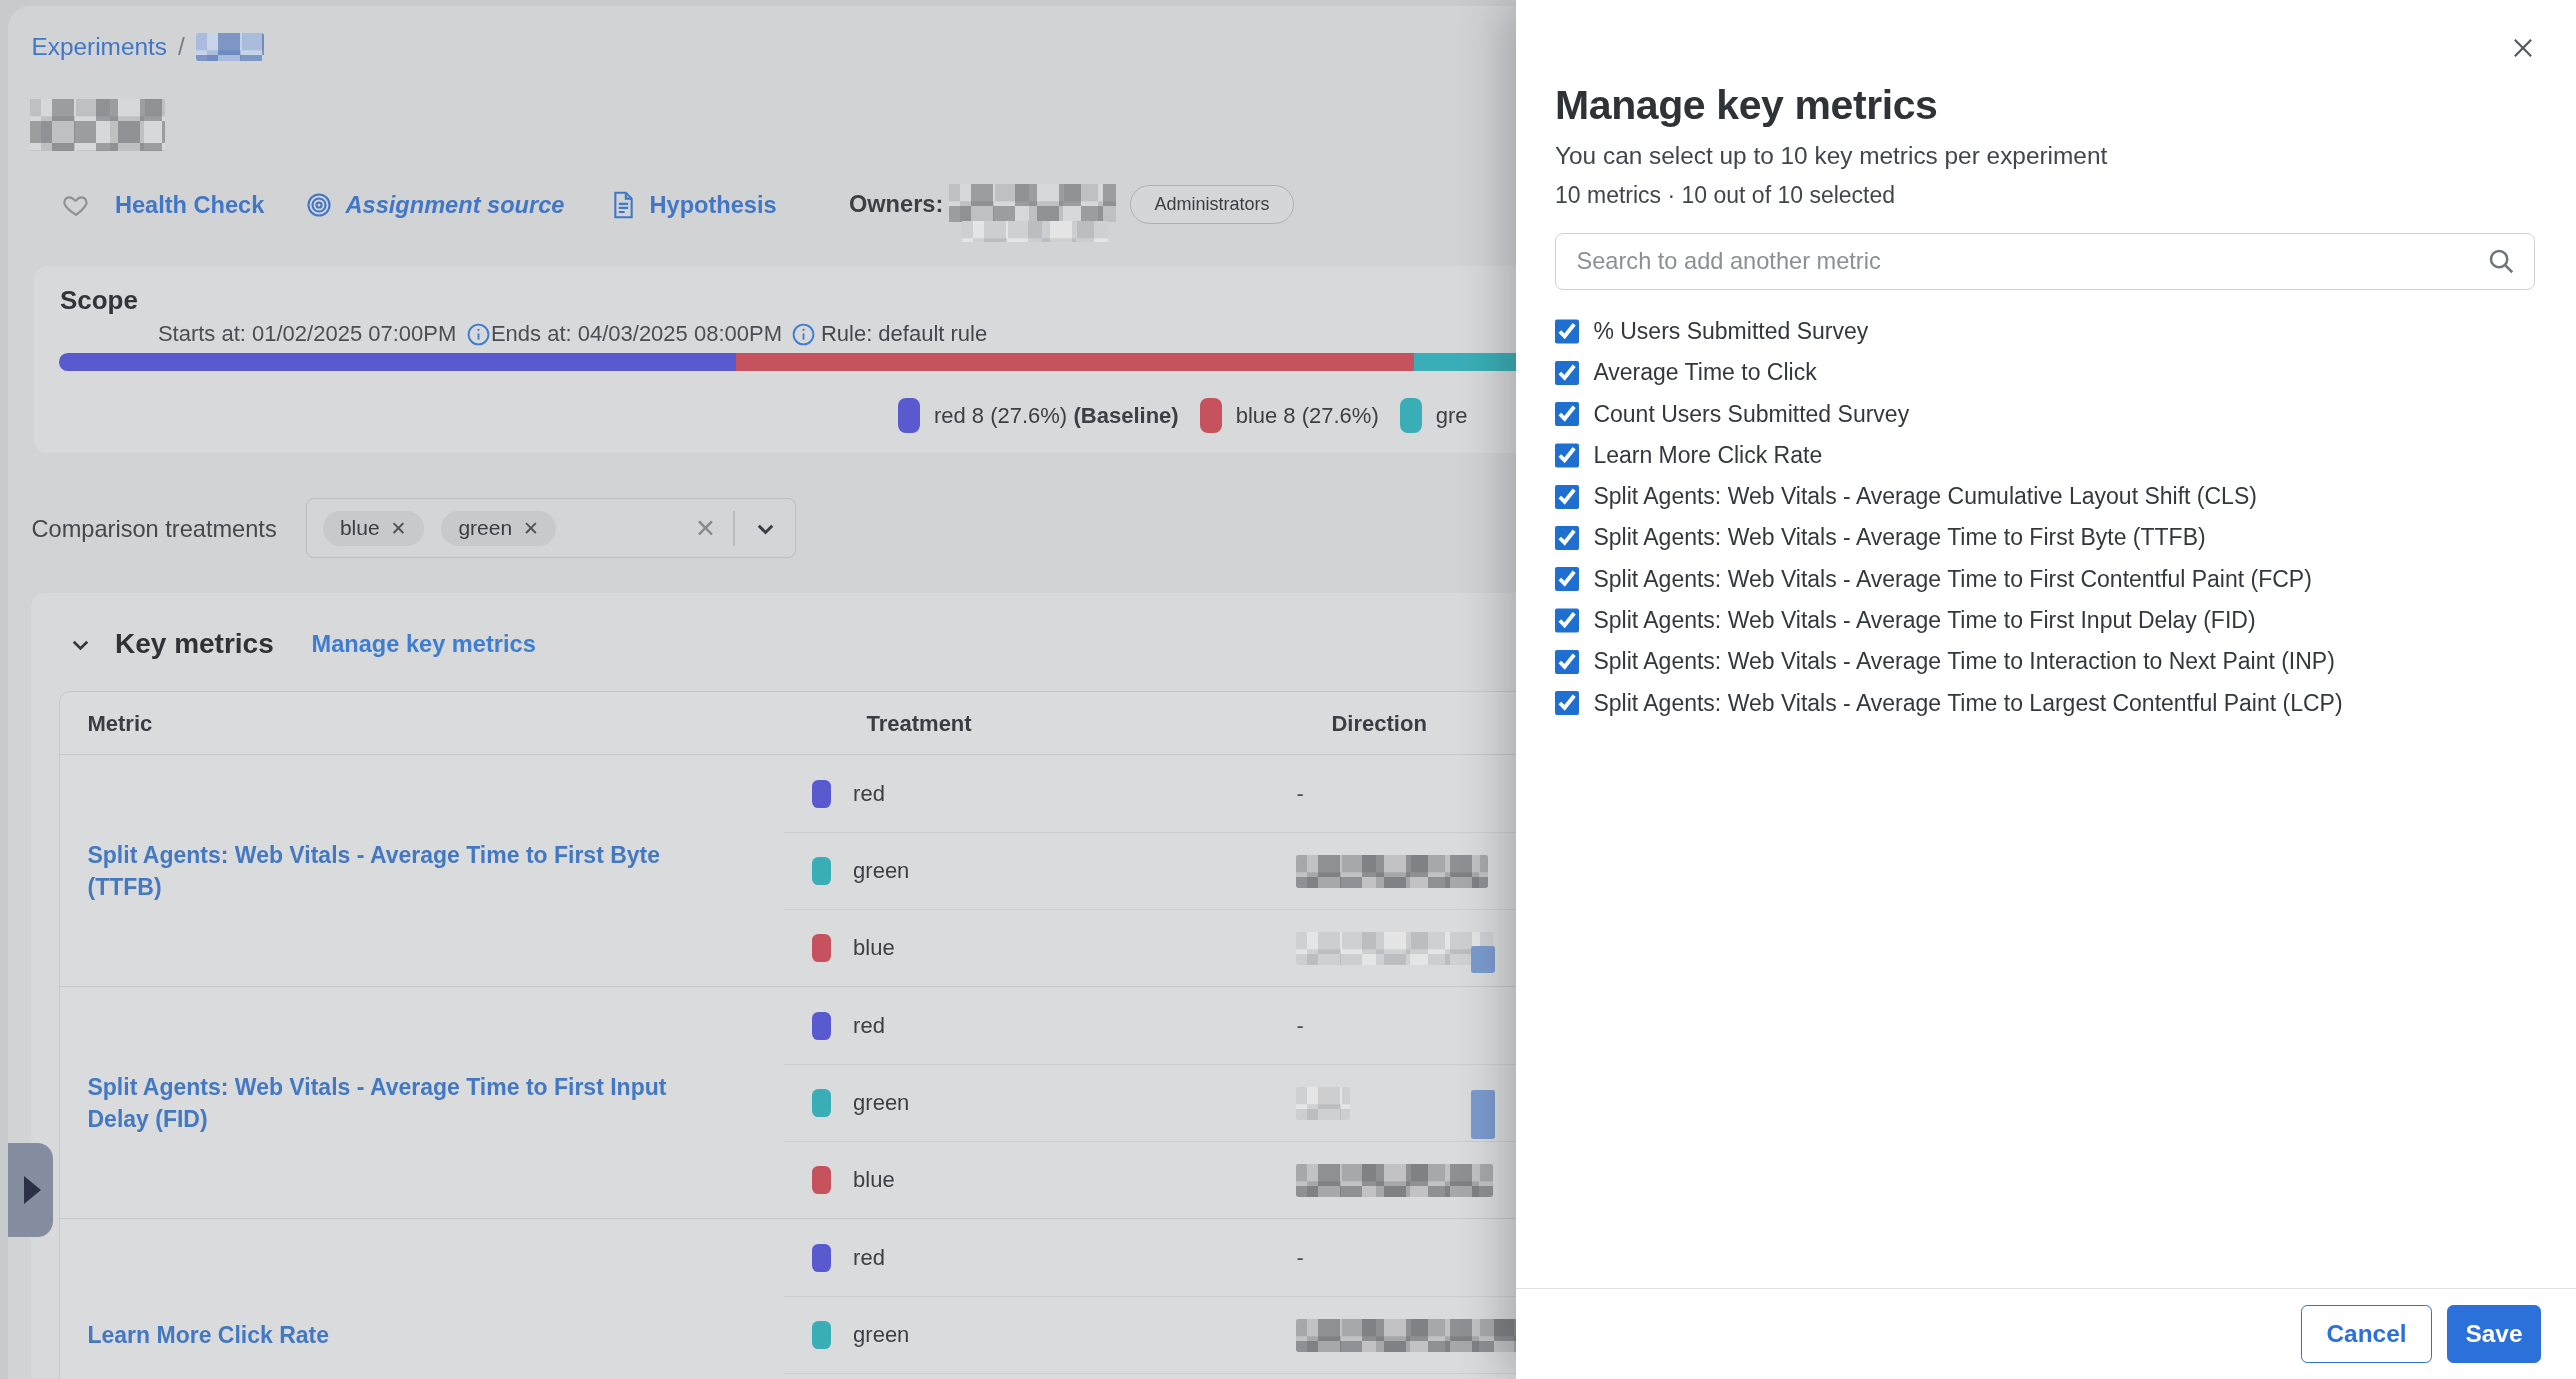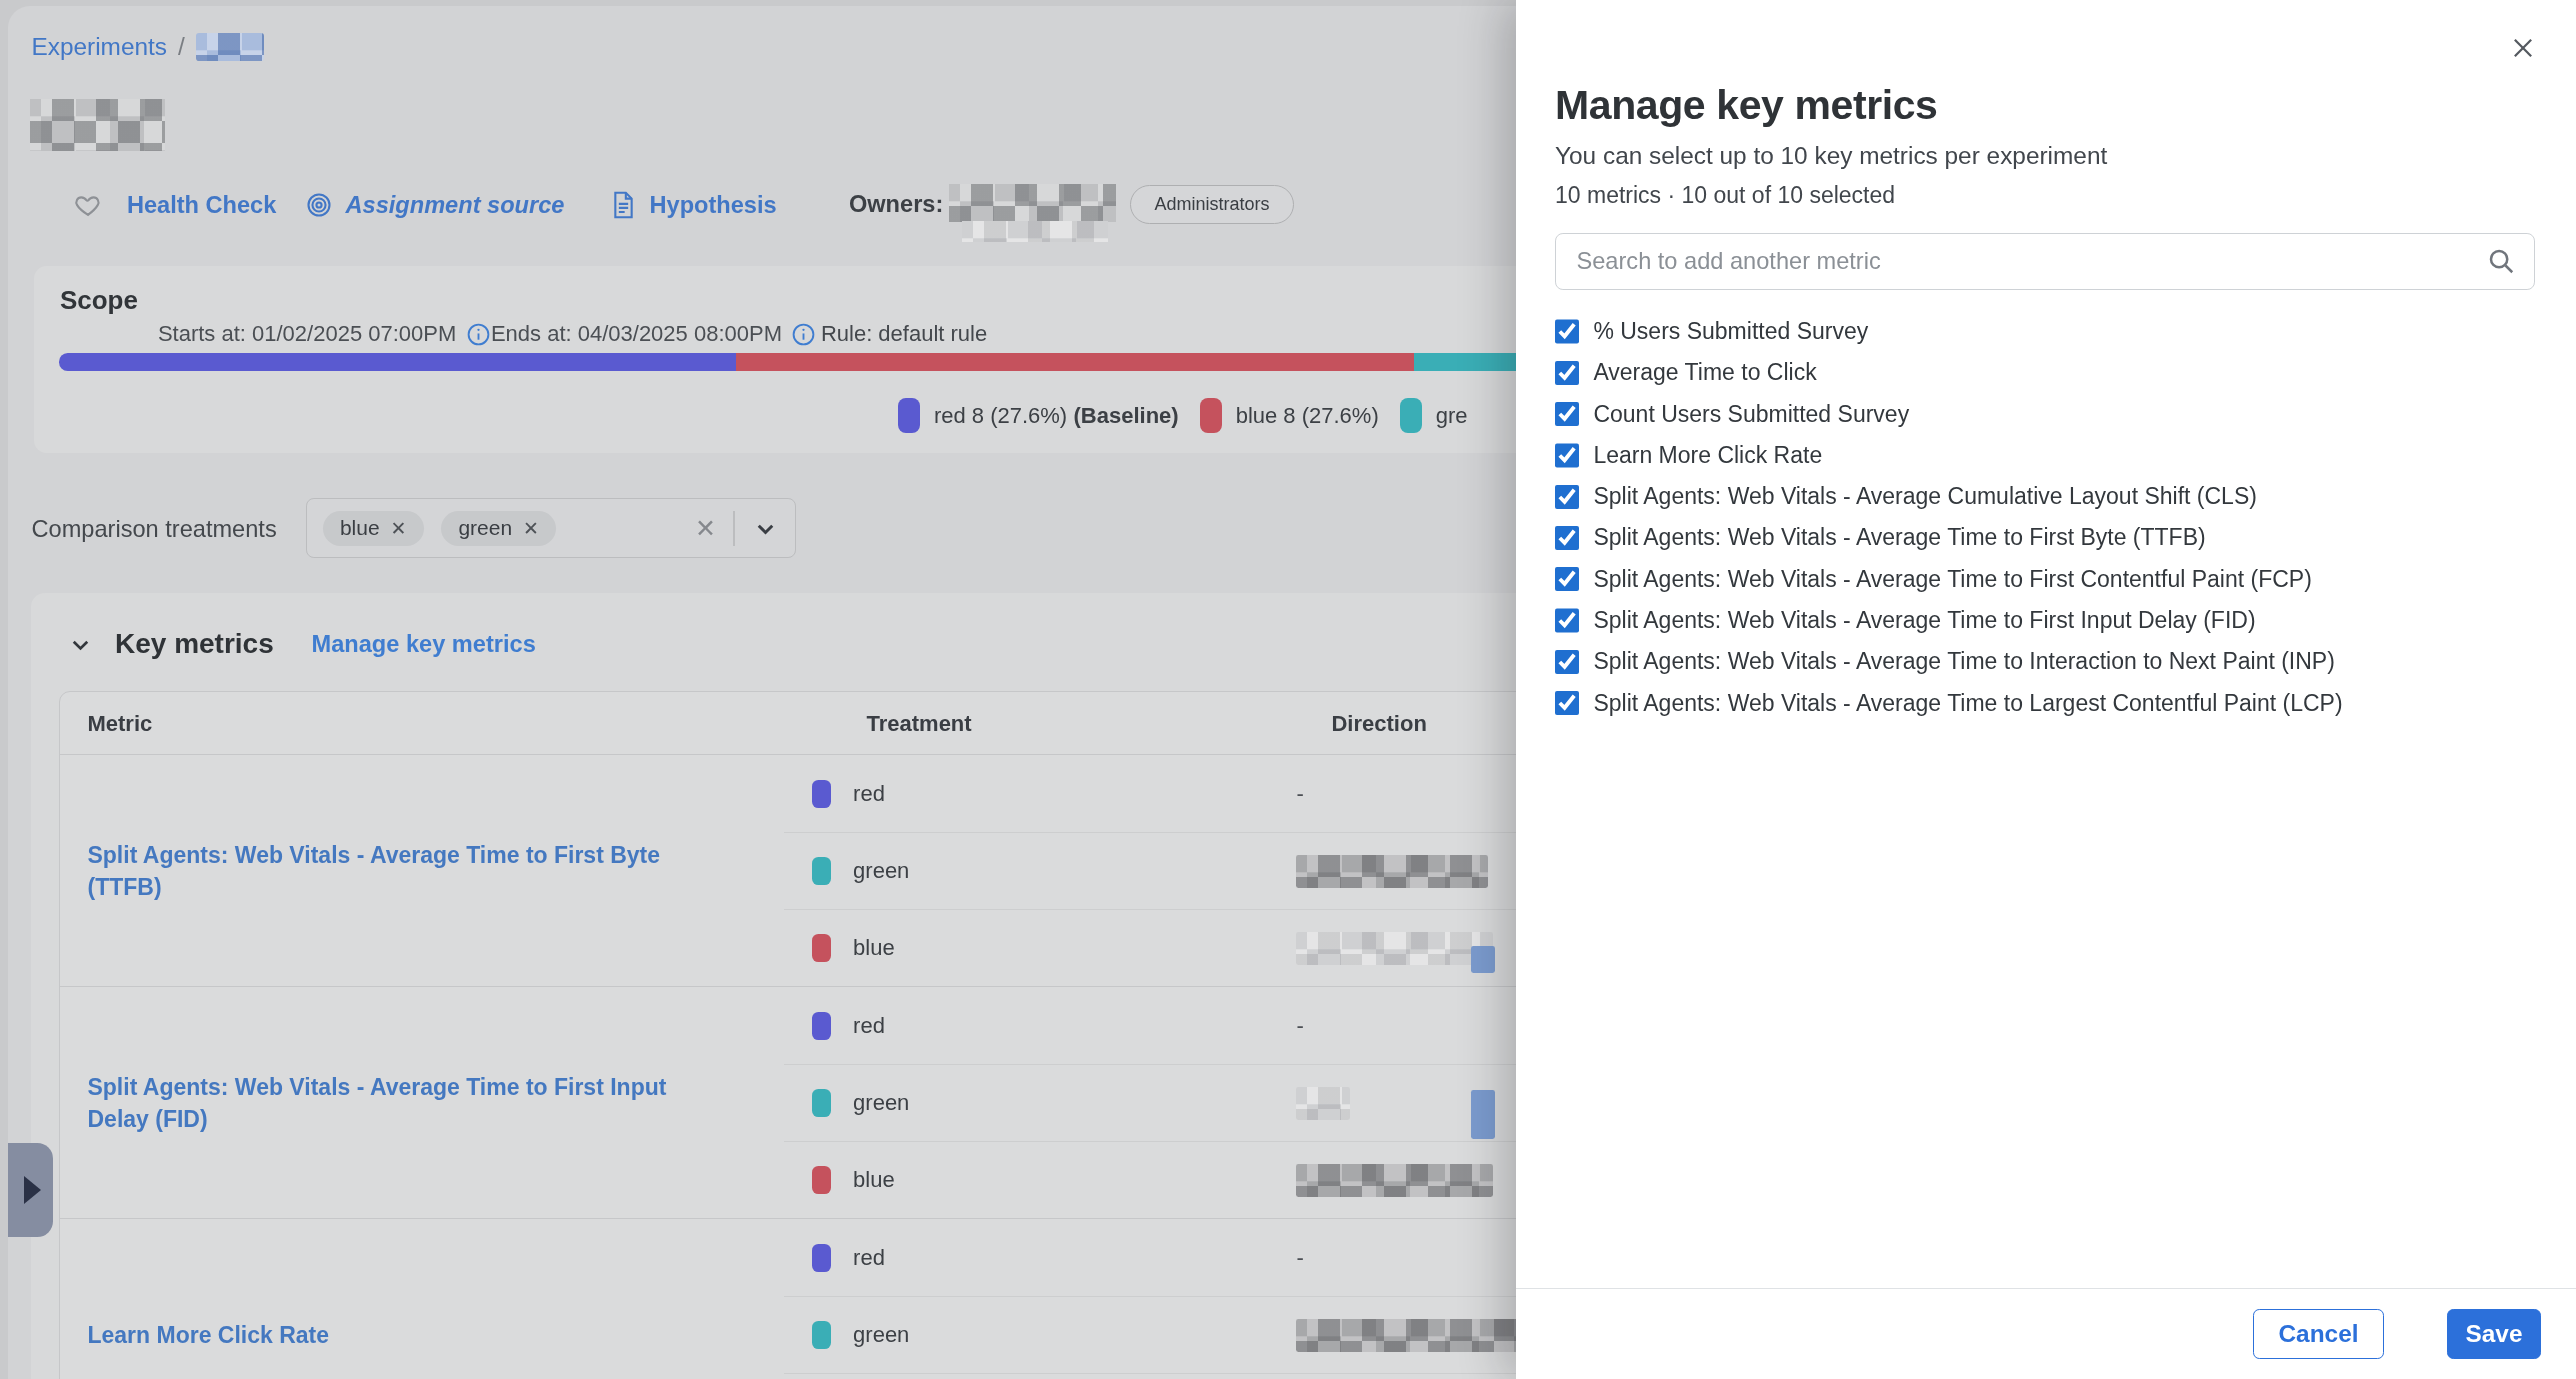--- a/index.html
+++ b/index.html
@@ -34,21 +34,21 @@
       background-image:
         repeating-conic-gradient(rgba(80,82,86,.45) 0% 25%, rgba(0,0,0,0) 0% 50%),
         repeating-conic-gradient(rgba(255,255,255,.30) 0% 25%, rgba(0,0,0,0) 0% 50%); }
 
   .crumb-redacted { width:68px; height:28px; border-radius:3.1px; }
   .title-redacted { position:absolute; left:22px; top:93px; width:135px; height:52px; }
 
   .meta-row { position:absolute; left:0; top:176px; width:1516px; height:46px; }
   .tab-link { position:absolute; display:flex; align-items:center; gap:12.6px; height:46px;
               color:#4277c6; font-size:23.6px; font-weight:600; cursor:pointer; }
-  .tab-hc { left:66px;gap:25px; } .tab-as { left:297px;font-style:italic; } .tab-hy { left:602px; }
+  .tab-hc { left:54px;gap:25px; } .tab-as { left:297px;font-style:italic; } .tab-hy { left:602px; }
   .owners-label { position:absolute; left:841px; top:8.7px; font-size:23.6px; font-weight:600; color:#3c4045; }
   .owners-redacted { position:absolute; left:941px; top:1.6px; width:167px; height:38px; }
   .owners-redacted2 { position:absolute; left:954px; top:39px; width:146px; height:20.5px; }
   .owners-pill { position:absolute; left:1122px; top:2.4px; height:39px; padding:0 23.6px;
                  border:1.6px solid #aeafb1; border-radius:786px; background:#d5d6d8;
                  display:flex; align-items:center; font-size:18px; color:#3a3e43; }
 
   .scope-card { position:absolute; left:26px; top:260px; width:2550px; height:187px;
                 background:#d8d9da; border-radius:12.6px; }
   .scope-title { position:absolute; left:26px; top:19px; font-size:26px; font-weight:700; color:#313539; }
@@ -120,22 +120,22 @@
                   padding:0 63px 0 20.5px; font-size:23.6px; color:#33383d; background:#fff; outline:none;
                   font-family:"Liberation Sans", sans-serif; }
   .search-input::placeholder { color:#8b9096; }
   .search-icon { position:absolute; right:19px; top:13.4px; }
   .metric-list { margin-top:30px; display:flex; flex-direction:column; gap:17.7px; }
   .metric-item { display:flex; align-items:center; gap:14px; height:23.6px; }
   .metric-item input[type=checkbox] { width:24.4px; height:24.4px; accent-color:#1f6fd0; cursor:pointer; flex:0 0 auto; }
   .metric-item label { font-size:23px; color:#33383d; cursor:pointer; white-space:nowrap; }
   .drawer-footer { height:91px; border-top:1.6px solid #dfe2e5; display:flex; align-items:center;
                    justify-content:flex-end; gap:15px; padding-right:35px; }
-  .btn { height:50px; border-radius:6.3px; font-size:24.4px; font-weight:700; cursor:pointer;
-         display:flex; align-items:center; justify-content:center; font-family:"Liberation Sans", sans-serif;margin-left:48px; }
+  .btn { height:58px; border-radius:6.3px; font-size:24.4px; font-weight:700; cursor:pointer;
+         display:flex; align-items:center; justify-content:center; font-family:"Liberation Sans", sans-serif; }
   .btn-cancel { width:131px; background:#ffffff; border:1.6px solid #2c70da; color:#2c70da; }
   .btn-save { width:94px; background:#2c70da; border:1.6px solid #2c70da; color:#ffffff; }
 
   .icon { flex:0 0 auto; }
 </style>
 </head>
 <body>
 
 <div class="stage">
 

